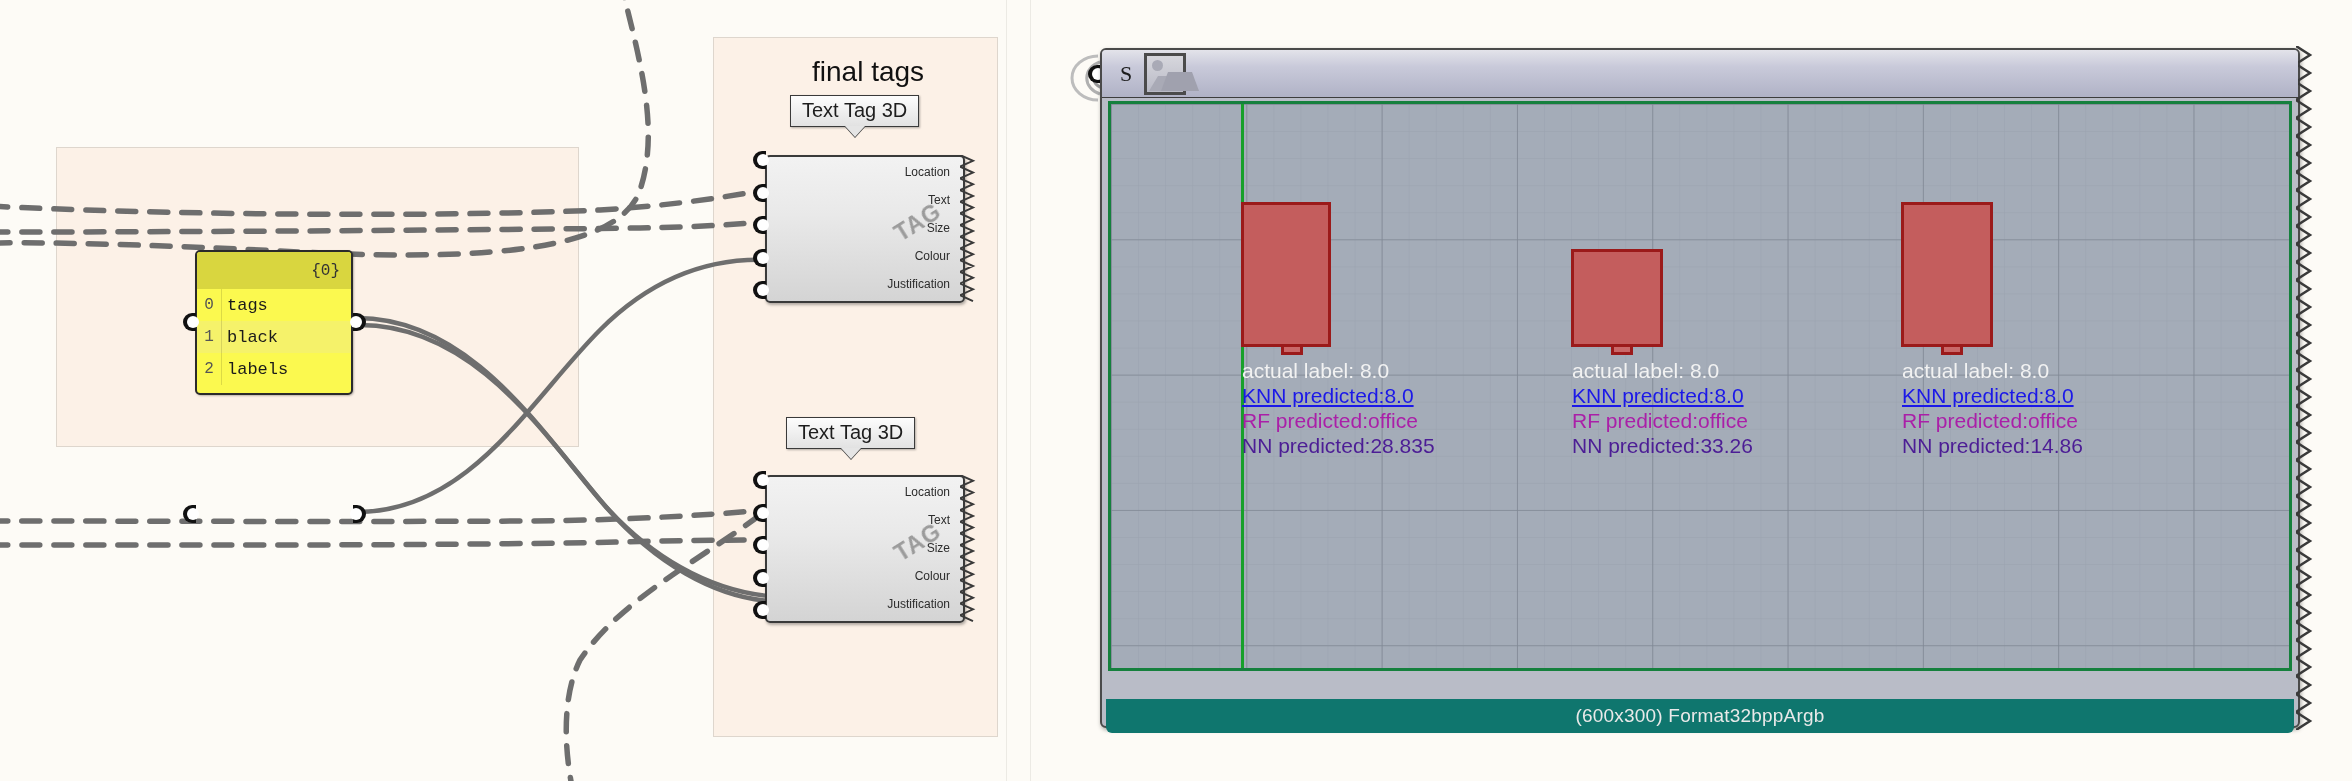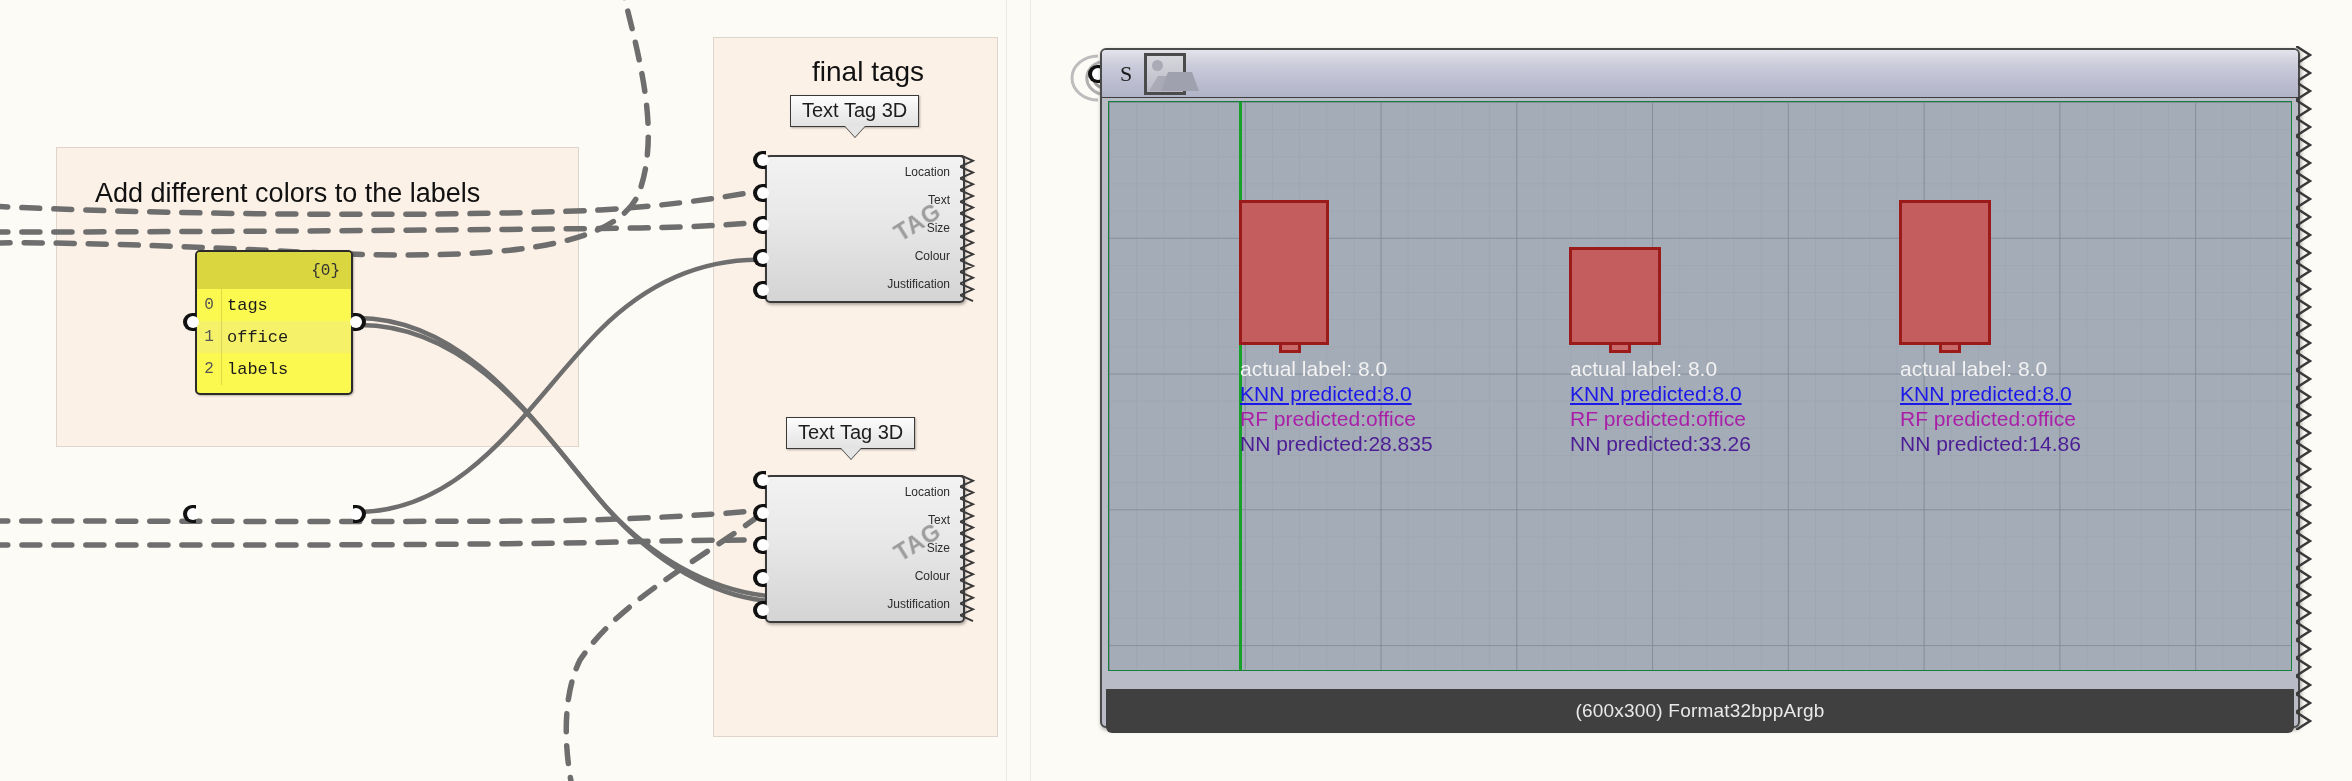--- a/index.html
+++ b/index.html
@@ -160,28 +160,28 @@
   }
   .vp-img-icon .sun{position:absolute;left:5px;top:4px;width:11px;height:11px;border-radius:50%;background:#a9aab6;}
   .vp-img-icon .mtn{position:absolute;left:2px;bottom:1px;width:32px;height:0;
      border-bottom:15px solid #a9aab6;border-left:9px solid transparent;border-right:9px solid transparent;}
   .vp-img-icon .mtn2{position:absolute;left:14px;bottom:1px;width:24px;height:0;
      border-bottom:19px solid #a0a1ae;border-left:7px solid transparent;border-right:7px solid transparent;}
 
   .vp-canvas{
     position:absolute;left:8px;top:53px;width:1184px;height:570px;
     background:#a4acb8;
-    border:1px solid #15803d;
+    border:3px solid #15803d;
     box-sizing:border-box;
     overflow:hidden;
   }
   .vp-grid{position:absolute;inset:0;}
   .vp-status{
-    position:absolute;left:6px;bottom:-5px;width:1188px;height:44px;
-    background:#404040;border-radius:0 0 6px 6px;
+    position:absolute;left:6px;bottom:-5px;width:1188px;height:34px;
+    background:#0f766e;border-radius:0 0 6px 6px;
     display:flex;align-items:center;justify-content:center;
     color:#e9e9e9;font-size:19px;
     font-family:"Liberation Sans", sans-serif;
     letter-spacing:.2px;
   }
   .vp-zig{position:absolute;top:-2px;right:-14px;height:684px;width:18px;}
 
   
   .box3d{position:absolute;background:#c45d5d;border:3px solid #9b1a1a;box-sizing:border-box;}
   .box3d-tab{position:absolute;background:#c96868;border:3px solid #9b1a1a;box-sizing:border-box;}
@@ -199,21 +199,20 @@
 </style>
 </head>
 <body>
 
 <div class="canvas">
 
   <div class="vsep" style="left:1006px;"></div>
   <div class="vsep" style="left:1030px;"></div>
 
   <div class="gh-group" id="group-colors"></div>
-  <div class="group-title" id="title-colors">Add different colors to the labels</div>
 
   <div class="gh-group" id="group-finaltags"></div>
   <div class="group-title" id="title-finaltags">final tags</div>
 
   <svg class="wires">
     <defs>
       <style>
         .w-solid{fill:none;stroke:#6e6e6e;stroke-width:4.5;stroke-linecap:round;}
         .w-solid2{fill:none;stroke:#6e6e6e;stroke-width:4.5;stroke-linecap:round;}
         .w-dash{fill:none;stroke:#6e6e6e;stroke-width:5.5;stroke-linecap:round;
@@ -242,21 +241,21 @@
   <div class="gh-panel" id="panel-colors">
     <div class="panel-head">{0}</div>
     <div class="panel-rows">
       <div class="panel-sep"></div>
       <div class="panel-row">
         <span class="panel-idx">0</span>
         <span class="panel-val">tags</span>
       </div>
       <div class="panel-row alt">
         <span class="panel-idx">1</span>
-        <span class="panel-val">office</span>
+        <span class="panel-val">black</span>
       </div>
       <div class="panel-row">
         <span class="panel-idx">2</span>
         <span class="panel-val">labels</span>
       </div>
     </div>
   </div>
   <div class="port left" style="left:183px;top:313px;">
       <span class="inner"></span>
     </div>

